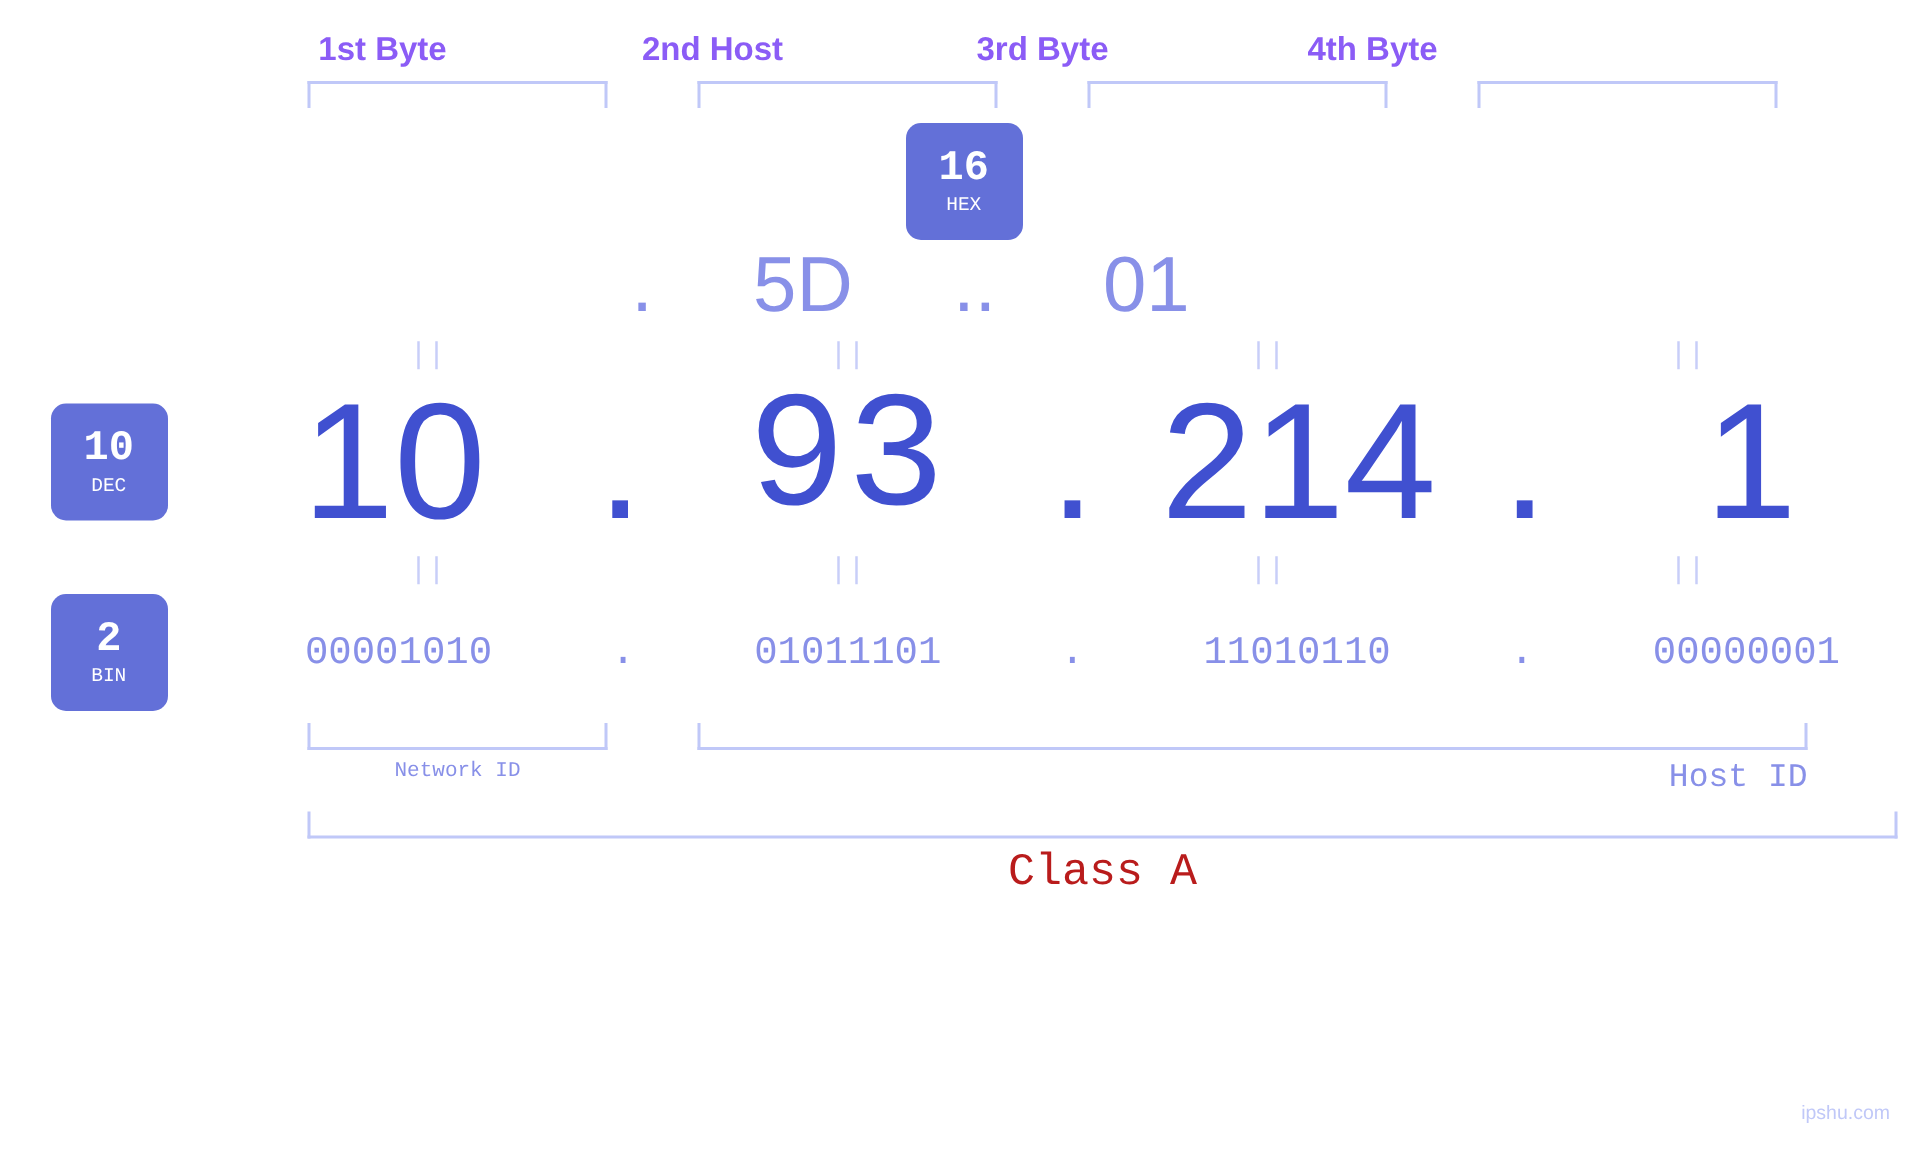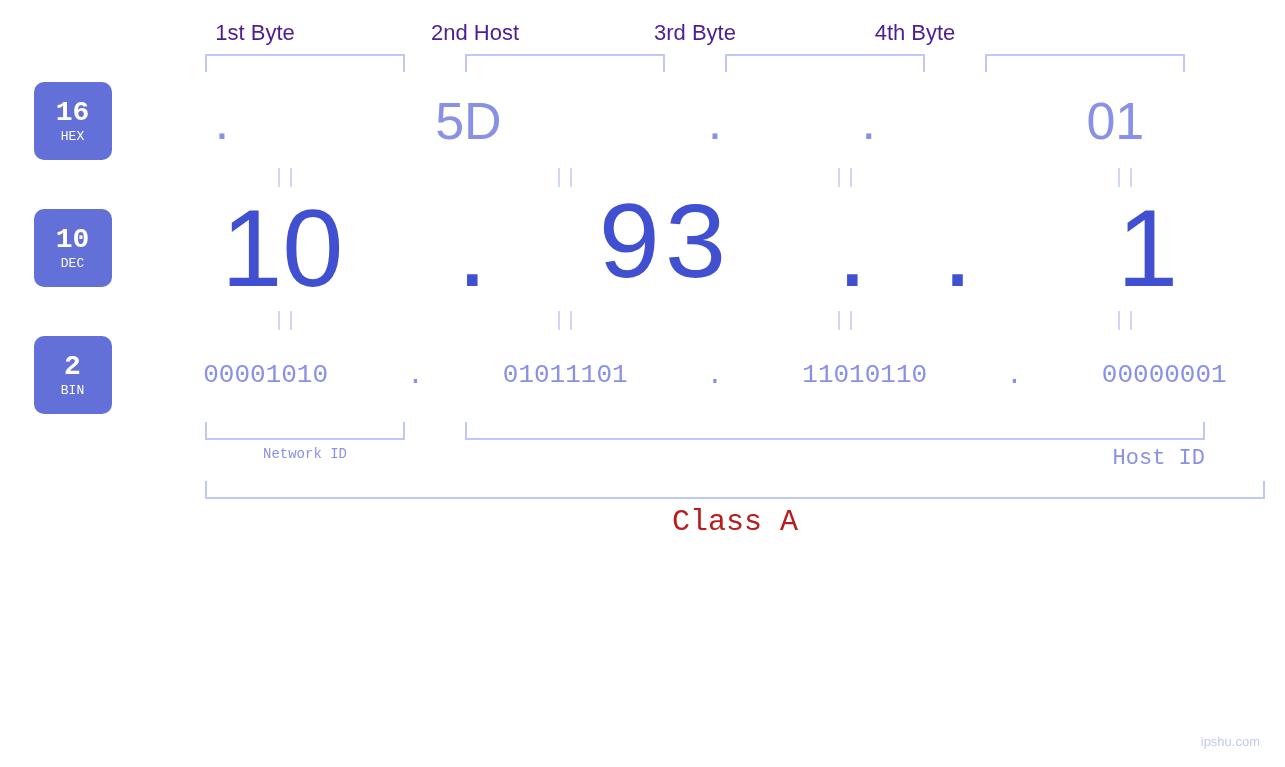--- a/index.html
+++ b/index.html
@@ -7,26 +7,26 @@
     body {
       width: 1285px;
       height: 767px;
       background: #ffffff;
       font-family: 'Courier New', Courier, monospace;
       overflow: hidden;
       position: relative;
     }
 
     .byte-label {
-      color: #4c1d95;
+      color: #8b5cf6;
       font-size: 22px;
       text-align: center;
       width: 220px;
       font-family: Arial, sans-serif;
-      font-weight: 400;
+      font-weight: 700;
     }
 
     .badge {
       width: 78px;
       height: 78px;
       background: #6370d8;
       border-radius: 10px;
       display: flex;
       flex-direction: column;
       align-items: center;
@@ -67,21 +67,21 @@
     <div class="byte-label">4th Byte</div>
   </div>
 
   <div style="display:flex; margin-left:205px; width:1060px; gap:60px; margin-top:8px;">
     <div style="width:200px; height:18px; border-top:2px solid #c0c8f8; border-left:2px solid #c0c8f8; border-right:2px solid #c0c8f8;"></div>
     <div style="width:200px; height:18px; border-top:2px solid #c0c8f8; border-left:2px solid #c0c8f8; border-right:2px solid #c0c8f8;"></div>
     <div style="width:200px; height:18px; border-top:2px solid #c0c8f8; border-left:2px solid #c0c8f8; border-right:2px solid #c0c8f8;"></div>
     <div style="width:200px; height:18px; border-top:2px solid #c0c8f8; border-left:2px solid #c0c8f8; border-right:2px solid #c0c8f8;"></div>
   </div>
 
-  <div style="display:flex; align-items:center; margin-top:10px;">
+  <div style="display:flex; align-items:center; margin-top:10px;flex-direction:column;">
 
     <div style="width:145px; display:flex; justify-content:center;">
       <div class="badge">
         <span class="badge-number">16</span>
         <span class="badge-label">HEX</span>
       </div>
     </div>
 
     <div style="flex:1; display:flex; align-items:center; justify-content:space-around; font-size:52px; color:#8890e8; font-family:Arial,sans-serif;">
       <div style="font-size:52px; color:#8890e8;">.</div>
@@ -104,20 +104,21 @@
       <div class="badge">
         <span class="badge-number">10</span>
         <span class="badge-label">DEC</span>
       </div>
     </div>
     <div style="flex:1; display:flex; align-items:center; justify-content:space-around; font-size:110px; color:#4050d0; font-family:Arial,sans-serif; font-weight:400; line-height:1;">
       <div style="width:200px; text-align:center;">10</div>
       <div style="font-size:110px; color:#4050d0;">.</div>
       <div style="width:200px; text-align:center;font-family:Liberation Mono, monospace;">93</div>
       <div style="font-size:110px; color:#4050d0;">.</div>
+      <div style="width:200px; text-align:center;">214</div>
       <div style="font-size:110px; color:#4050d0;">.</div>
       <div style="width:200px; text-align:center;">1</div>
     </div>
   </div>
 
   <div style="display:flex; margin-left:145px; width:1120px; justify-content:space-around; color:#c8cef8; font-size:20px; padding:2px 0; margin-top:4px;">
     <div style="width:200px; text-align:center;">||</div>
     <div style="width:200px; text-align:center;">||</div>
     <div style="width:200px; text-align:center;">||</div>
     <div style="width:200px; text-align:center;">||</div>

